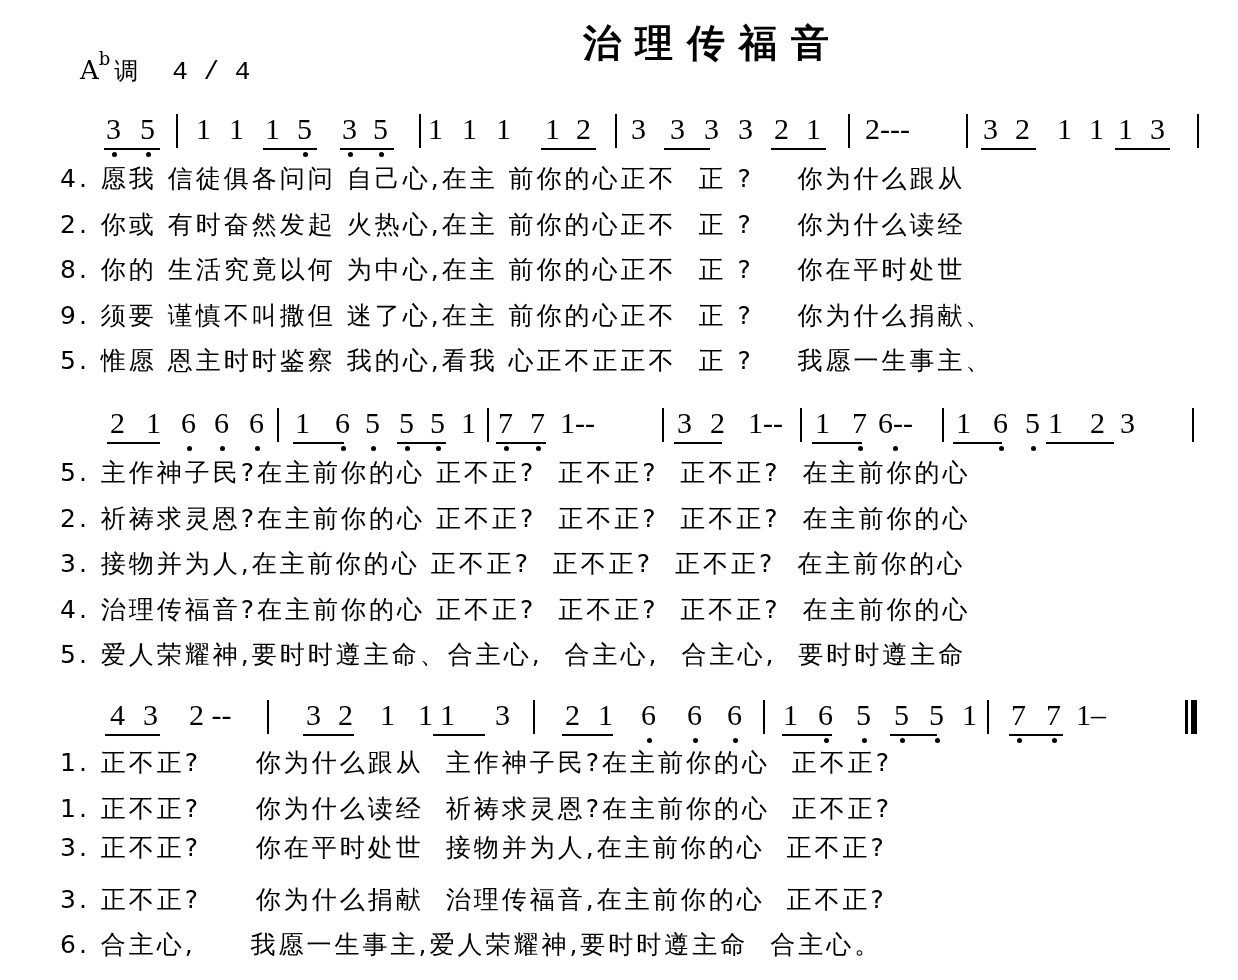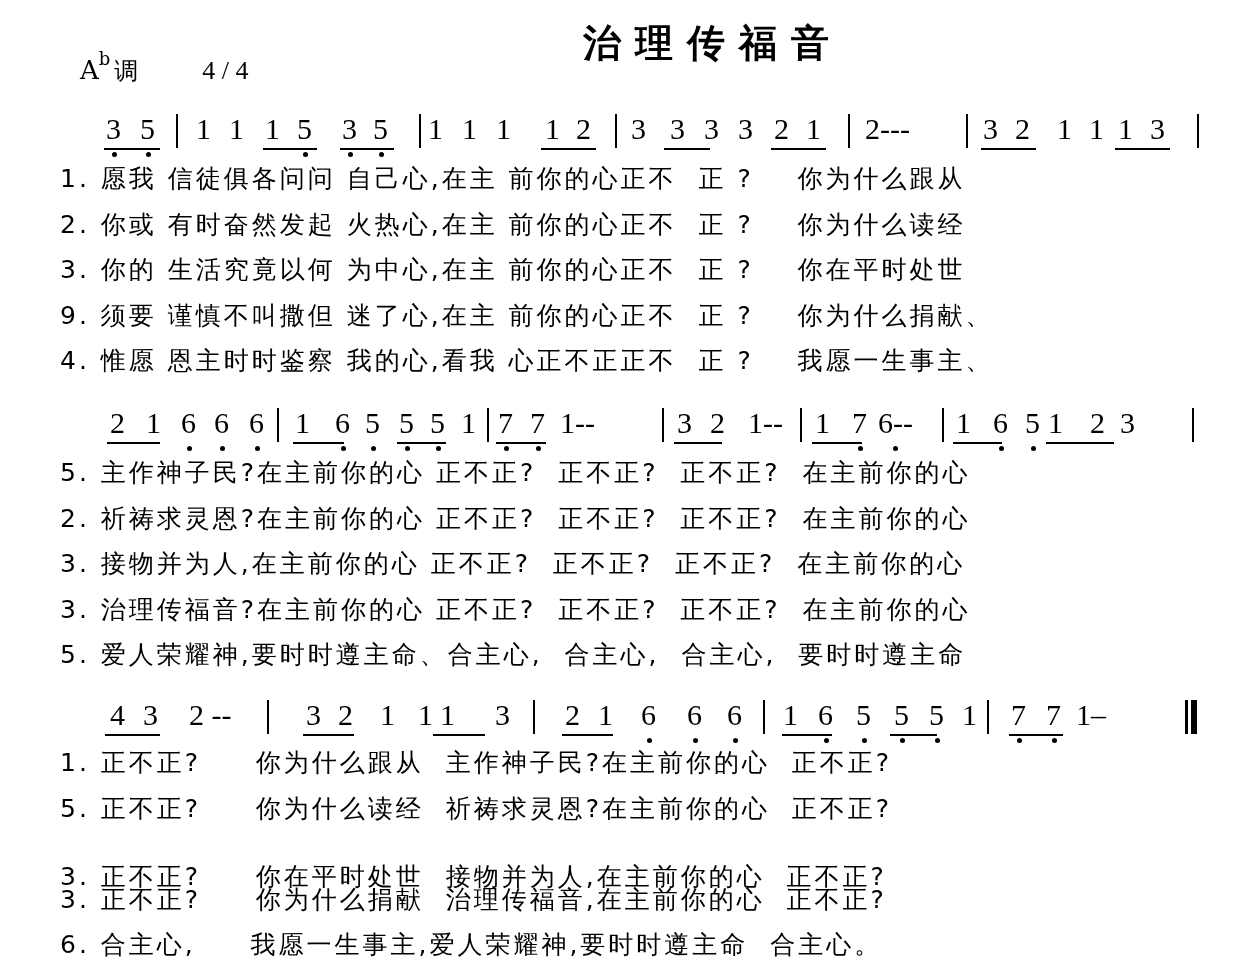--- a/index.html
+++ b/index.html
@@ -3,21 +3,21 @@
 <meta charset="utf-8">
 <style>
   html,body{margin:0;padding:0;background:#fff;}
   body{width:1238px;height:980px;position:relative;overflow:hidden;color:#000;
        font-family:"DejaVu Serif","Liberation Serif",serif;}
   .title{position:absolute;left:583px;top:18px;font-size:38px;font-weight:bold;letter-spacing:14px;
          font-family:"DejaVu Sans","Liberation Sans",sans-serif;}
   .keysig{position:absolute;left:80px;top:52px;font-size:26px;}
   .keysig sup{font-size:18px;position:relative;top:-4px;}
   .keysig .tiao{font-family:"DejaVu Sans",sans-serif;font-size:24px;margin-left:4px;}
-  .keysig .time{margin-left:64px;font-family:Liberation Serif, serif;text-align:center;}
+  .keysig .time{margin-left:34px;font-family:Liberation Mono, monospace;text-align:center;}
   .staff{position:absolute;height:50px;}
   .n{position:absolute;font-size:30px;top:0;line-height:34px;font-family:"Liberation Serif",serif;}
   .n.dl::after{content:"";position:absolute;left:50%;top:40px;width:5px;height:5px;margin-left:-2px;border-radius:50%;background:#000;}
   .ul{position:absolute;top:36px;height:2px;background:#000;}
   .bar{position:absolute;top:2px;width:2px;height:34px;background:#000;}
   .bar.final{width:3px;}
   .bar.thick{width:6px;}
   .lyr{position:absolute;font-size:25px;white-space:pre;letter-spacing:3px;
        font-family:"DejaVu Sans","Liberation Sans",sans-serif;}
 </style>
@@ -145,28 +145,28 @@
       <div class="ul" style="left: 782px; width: 50px;"></div>
       <div class="ul" style="left: 890px; width: 47px;"></div>
       <div class="ul" style="left: 1009px; width: 54px;"></div>
       <div class="bar" style="left: 267px;"></div>
       <div class="bar" style="left: 533px;"></div>
       <div class="bar" style="left: 763px;"></div>
       <div class="bar" style="left: 987px;"></div>
       <div class="bar final" style="left: 1185px;"></div>
       <div class="bar thick" style="left: 1191px;"></div>
     </div>
-    <div class="lyr" style="left: 60px; top: 162px;">1. 愿我 信徒俱各问问 自己心,在主 前你的心正不  正 ?    你为什么跟从</div>
+    <div class="lyr" style="left: 60px; top: 162px;">4. 愿我 信徒俱各问问 自己心,在主 前你的心正不  正 ?    你为什么跟从</div>
     <div class="lyr" style="left: 60px; top: 207.5px;">2. 你或 有时奋然发起 火热心,在主 前你的心正不  正 ?    你为什么读经</div>
-    <div class="lyr" style="left: 60px; top: 253px;">3. 你的 生活究竟以何 为中心,在主 前你的心正不  正 ?    你在平时处世</div>
+    <div class="lyr" style="left: 60px; top: 253px;">8. 你的 生活究竟以何 为中心,在主 前你的心正不  正 ?    你在平时处世</div>
     <div class="lyr" style="left: 60px; top: 298.5px;">9. 须要 谨慎不叫撒但 迷了心,在主 前你的心正不  正 ?    你为什么捐献、</div>
-    <div class="lyr" style="left: 60px; top: 344px;">4. 惟愿 恩主时时鉴察 我的心,看我 心正不正正不  正 ?    我愿一生事主、</div>
+    <div class="lyr" style="left: 60px; top: 344px;">5. 惟愿 恩主时时鉴察 我的心,看我 心正不正正不  正 ?    我愿一生事主、</div>
     <div class="lyr" style="left: 60px; top: 456px;">5. 主作神子民?在主前你的心 正不正?  正不正?  正不正?  在主前你的心</div>
     <div class="lyr" style="left: 60px; top: 501.5px;">2. 祈祷求灵恩?在主前你的心 正不正?  正不正?  正不正?  在主前你的心</div>
     <div class="lyr" style="left: 60px; top: 547px;">3. 接物并为人,在主前你的心 正不正?  正不正?  正不正?  在主前你的心</div>
-    <div class="lyr" style="left: 60px; top: 592.5px;">3. 治理传福音?在主前你的心 正不正?  正不正?  正不正?  在主前你的心</div>
+    <div class="lyr" style="left: 60px; top: 592.5px;">4. 治理传福音?在主前你的心 正不正?  正不正?  正不正?  在主前你的心</div>
     <div class="lyr" style="left: 60px; top: 638px;">5. 爱人荣耀神,要时时遵主命、合主心,  合主心,  合主心,  要时时遵主命</div>
     <div class="lyr" style="left: 60px; top: 746px;">1. 正不正?     你为什么跟从  主作神子民?在主前你的心  正不正?</div>
-    <div class="lyr" style="left: 60px; top: 791.5px;">5. 正不正?     你为什么读经  祈祷求灵恩?在主前你的心  正不正?</div>
-    <div class="lyr" style="left: 60px; top: 860px;">3. 正不正?     你在平时处世  接物并为人,在主前你的心  正不正?</div>
+    <div class="lyr" style="left: 60px; top: 791.5px;">1. 正不正?     你为什么读经  祈祷求灵恩?在主前你的心  正不正?</div>
+    <div class="lyr" style="left: 60px; top: 831px;">3. 正不正?     你在平时处世  接物并为人,在主前你的心  正不正?</div>
     <div class="lyr" style="left: 60px; top: 882.5px;">3. 正不正?     你为什么捐献  治理传福音,在主前你的心  正不正?</div>
     <div class="lyr" style="left: 60px; top: 928px;">6. 合主心,     我愿一生事主,爱人荣耀神,要时时遵主命  合主心。</div>
   </div>
 
 </body></html>

